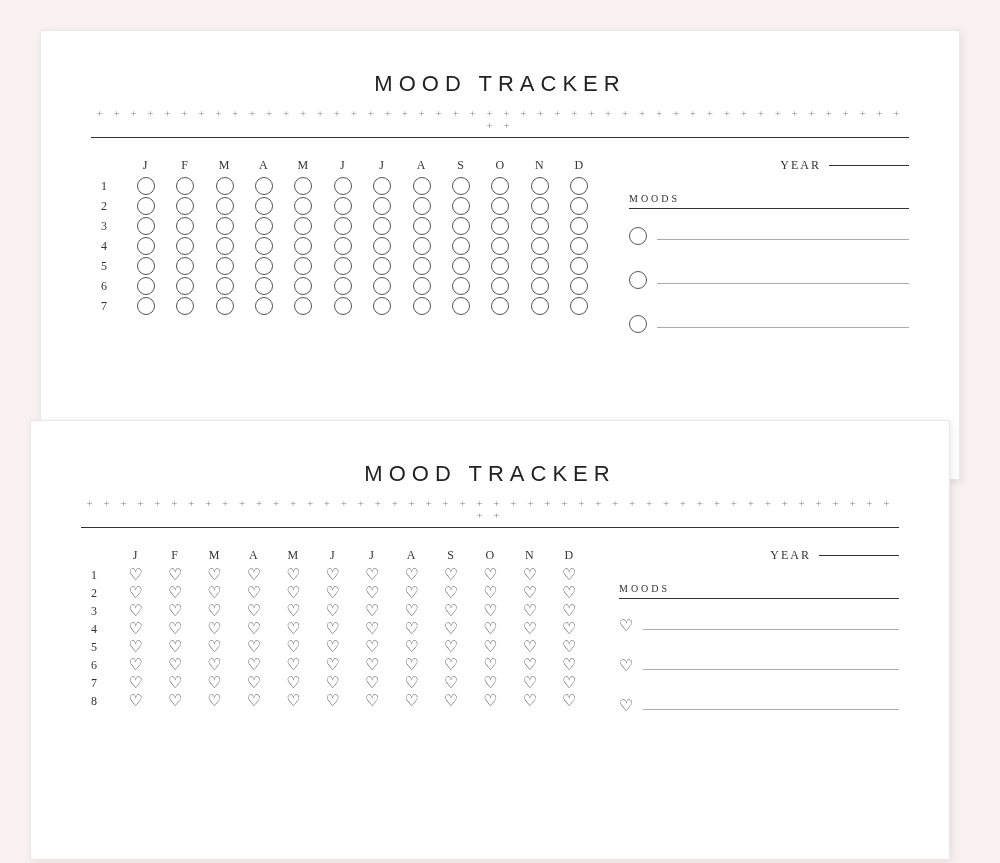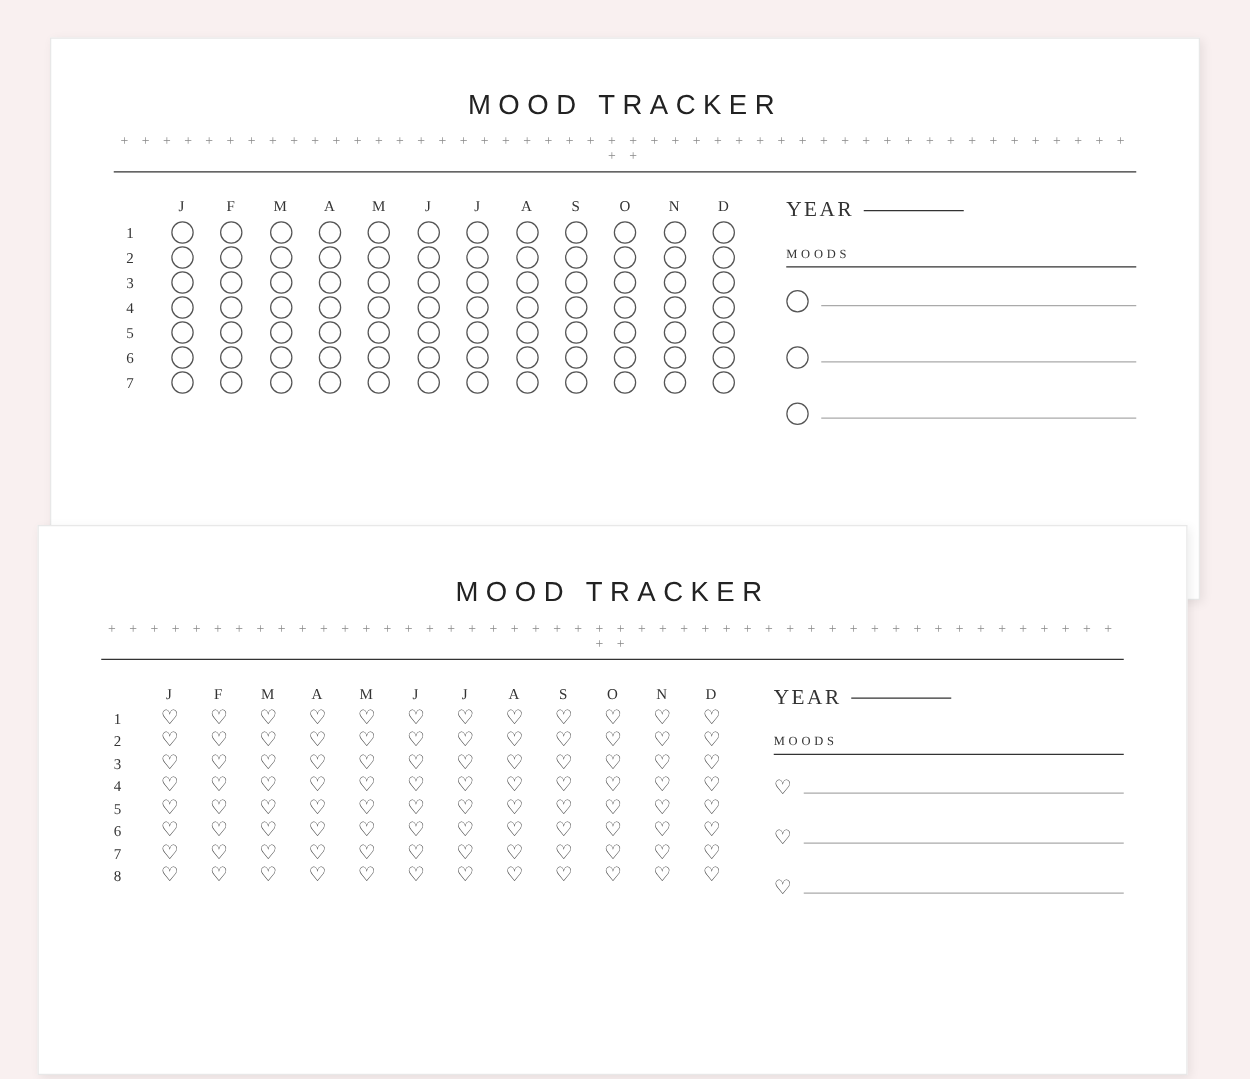--- a/index.html
+++ b/index.html
@@ -79,22 +79,23 @@
     .left-section {
       flex: 1;
     }
 
     .right-section {
       width: 280px;
     }
 
     .year-row {
       display: flex;
+      justify-content: flex-end;
       margin-bottom: 20px;
-      font-size: 17px;
+      font-size: 12px;
       letter-spacing: 2px;
       color: #333;
     }
 
     .year-label {
       display: flex;
       align-items: center;
       gap: 8px;
     }
 

